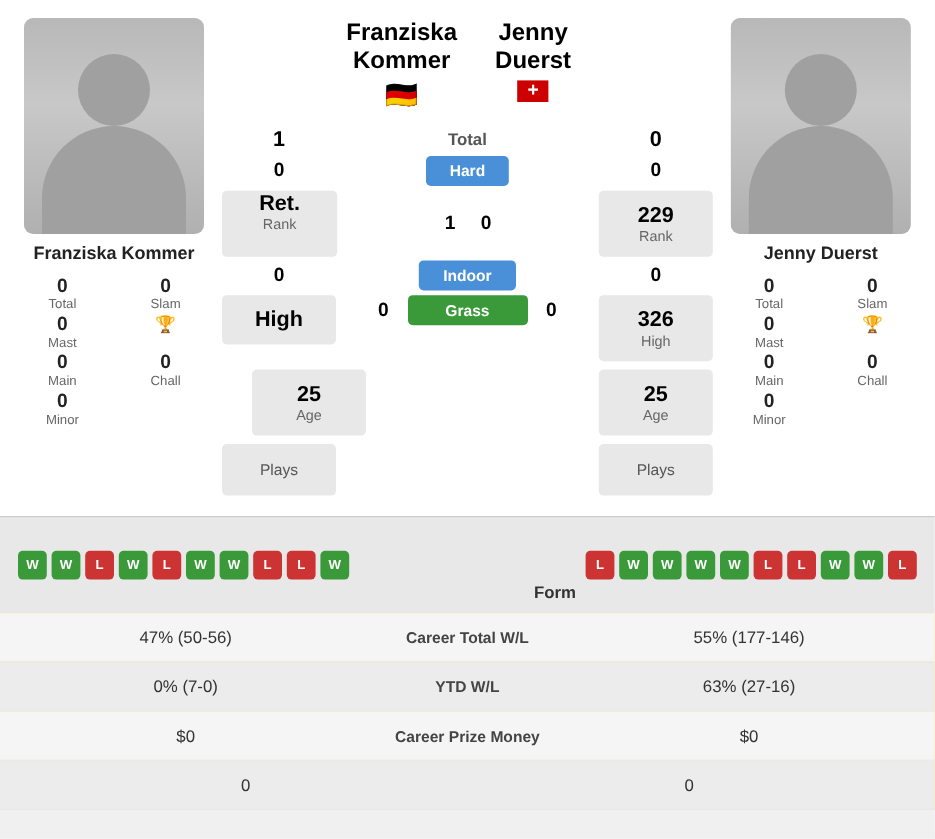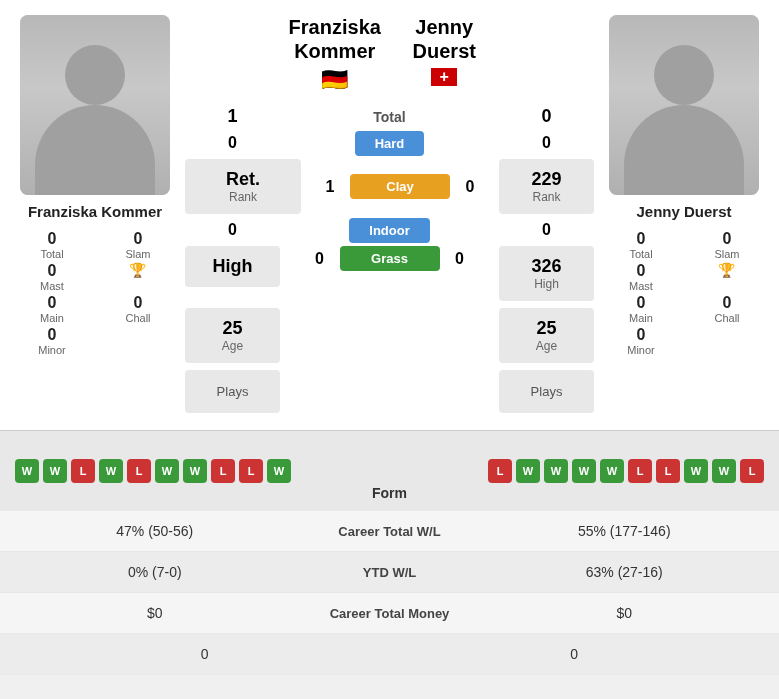--- a/index.html
+++ b/index.html
@@ -30,21 +30,21 @@
     .surface-clay { background: #e8a020; }
     .surface-indoor { background: #4a90d9; }
     .surface-grass { background: #3a9a3a; }
     
     
     .form-section { background: #e8e8e8; padding: 10px 15px; display: flex; align-items: center; gap: 8px; border-top: 1px solid #ccc; }
     .form-badges { display: flex; gap: 4px; align-items: center; }
     .form-badge { width: 24px; height: 24px; border-radius: 4px; display: flex; align-items: center; justify-content: center; font-size: 11px; font-weight: bold; color: white; }
     .badge-w { background: #3a9a3a; }
     .badge-l { background: #cc3333; }
-    .form-label { flex: 1; text-align: center; font-weight: bold; font-size: 14px; color: #333; margin-top: 44px; }
+    .form-label { flex: 1; text-align: right; font-weight: bold; font-size: 14px; color: #333; margin-top: 44px; }
     
     
     .stats-rows { background: #fde047; }
     .stat-row { display: flex; align-items: center; padding: 12px 20px; border-bottom: 1px solid #e8e8e8; background: #f5f5f5; }
     .stat-row:nth-child(even) { background: #ececec; }
     .stat-row-left { flex: 1; text-align: center; font-size: 14px; color: #333; }
     .stat-row-mid { width: 200px; text-align: center; font-size: 13px; font-weight: bold; color: #444; }
     .stat-row-right { flex: 1; text-align: center; font-size: 14px; color: #333; }
   </style>
 </head>
@@ -123,27 +123,26 @@
 
       <div style="display:flex; align-items:center; justify-content:center; gap:10px; padding:2px 0;">
         <div style="width:95px; text-align:center; font-size:16px; font-weight:bold;">0</div>
         <div style="flex:1; text-align:center;">
           <span class="surface-btn surface-hard">Hard</span>
         </div>
         <div style="width:95px; text-align:center; font-size:16px; font-weight:bold;">0</div>
       </div>
 
       <div style="display:flex; align-items:stretch; gap:10px; padding:2px 0;">
-        <div style="width:116px; background:#e8e8e8; border-radius:4px; text-align:center; padding:10px 5px;">
+        <div style="width:96px; background:#e8e8e8; border-radius:4px; text-align:center; padding:0 5px;">
           <div style="font-size:18px; font-weight:bold;">Ret.</div>
           <div style="font-size:12px; color:#666;">Rank</div>
         </div>
         <div style="flex:1; text-align:center; display:flex; align-items:center; justify-content:center; gap:10px;">
           <div style="font-size:16px; font-weight:bold; min-width:20px;">1</div>
-          <span class="surface-btn surface-clay">Clay</span>
           <div style="font-size:16px; font-weight:bold; min-width:20px;">0</div>
         </div>
         <div style="width:95px; background:#e8e8e8; border-radius:4px; text-align:center; padding:10px 5px;">
           <div style="font-size:18px; font-weight:bold;">229</div>
           <div style="font-size:12px; color:#666;">Rank</div>
         </div>
       </div>
 
       <div style="display:flex; align-items:center; justify-content:center; gap:10px; padding:2px 0;">
         <div style="width:95px; text-align:center; font-size:16px; font-weight:bold;">0</div>
@@ -161,21 +160,21 @@
           <div style="font-size:16px; font-weight:bold; min-width:20px;">0</div>
           <span class="surface-btn surface-grass">Grass</span>
           <div style="font-size:16px; font-weight:bold; min-width:20px;">0</div>
         </div>
         <div style="width:95px; background:#e8e8e8; border-radius:4px; text-align:center; padding:10px 5px;">
           <div style="font-size:18px; font-weight:bold;">326</div>
           <div style="font-size:12px; color:#666;">High</div>
         </div>
       </div>
 
-      <div style="display:flex; align-items:stretch; gap:10px; padding:2px 0;">
+      <div style="display:flex; align-items:stretch; gap:10px; padding:2px 0;margin-left:25px;">
         <div style="width:95px; background:#e8e8e8; border-radius:4px; text-align:center; padding:10px 5px;">
           <div style="font-size:18px; font-weight:bold;">25</div>
           <div style="font-size:12px; color:#666;">Age</div>
         </div>
         <div style="flex:1;"></div>
         <div style="width:95px; background:#e8e8e8; border-radius:4px; text-align:center; padding:10px 5px;">
           <div style="font-size:18px; font-weight:bold;">25</div>
           <div style="font-size:12px; color:#666;">Age</div>
         </div>
       </div>
@@ -267,21 +266,21 @@
     <div class="stat-row-mid">Career Total W/L</div>
     <div class="stat-row-right">55% (177-146)</div>
   </div>
       <div class="stat-row">
     <div class="stat-row-left">0% (7-0)</div>
     <div class="stat-row-mid">YTD W/L</div>
     <div class="stat-row-right">63% (27-16)</div>
   </div>
       <div class="stat-row">
     <div class="stat-row-left">$0</div>
-    <div class="stat-row-mid">Career Total Money</div>
+    <div class="stat-row-mid">Career Prize Money</div>
     <div class="stat-row-right">$0</div>
   </div>
       <div class="stat-row">
     <div class="stat-row-left">0</div>
     <div class="stat-row-right">0</div>
   </div>
     </div>
 
 </div>
 

